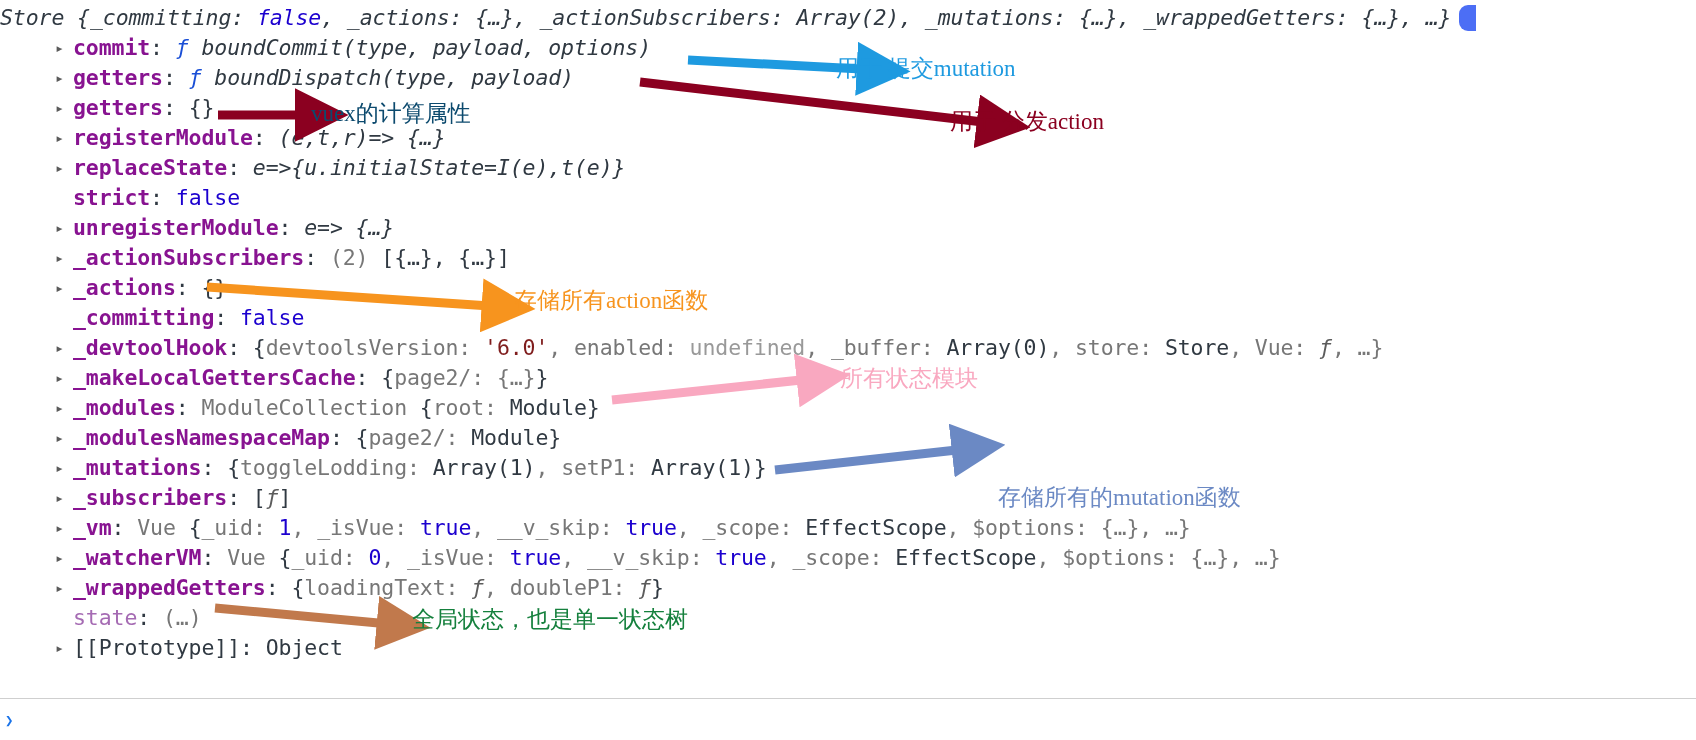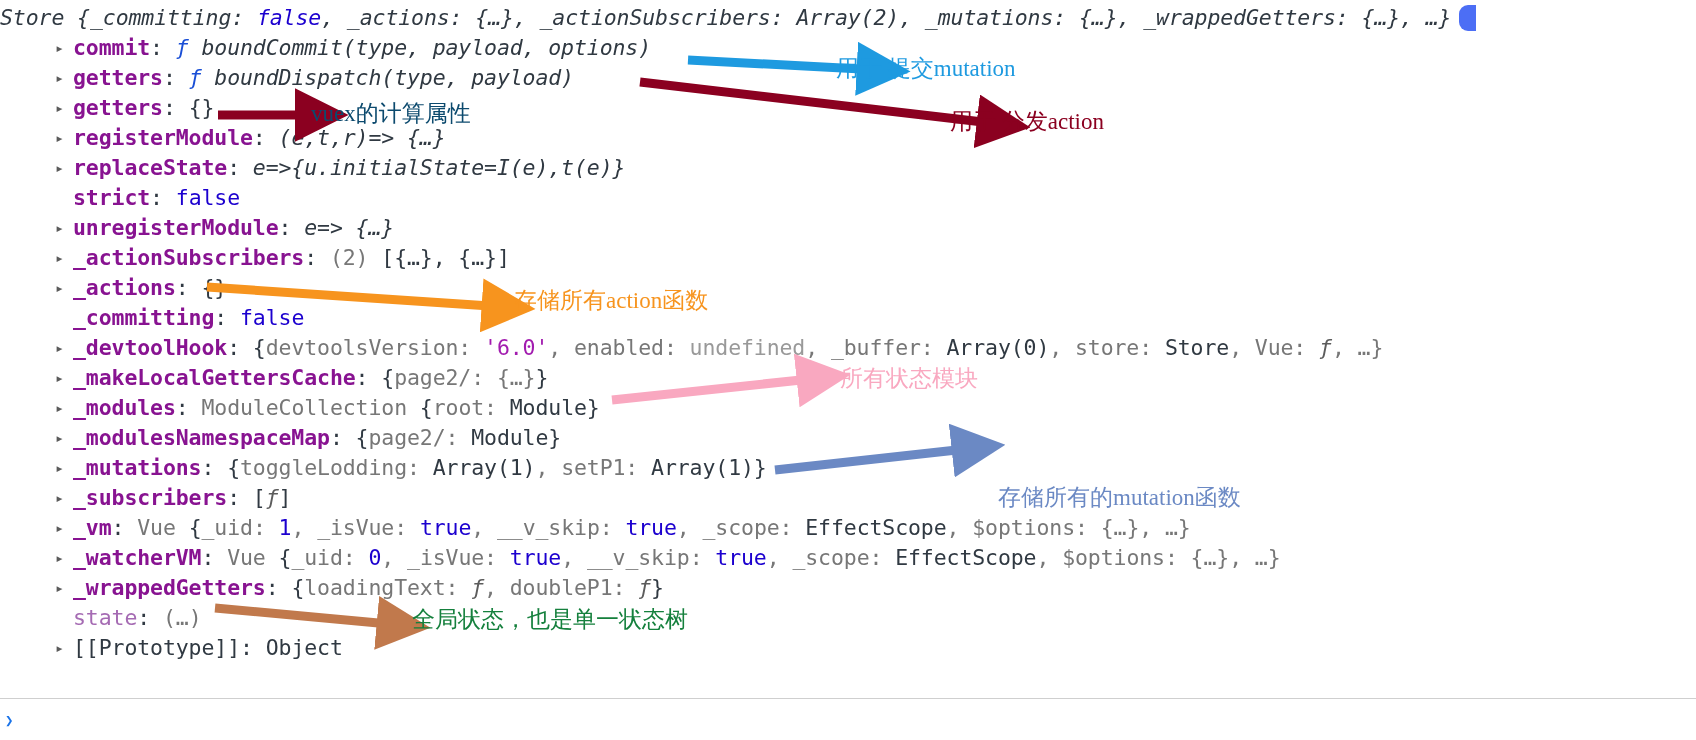--- a/index.html
+++ b/index.html
@@ -59,21 +59,21 @@
   .arrow.blank { color: transparent; }
 
   
   .k-prop      { color: #881391; font-weight: bold; }
   .k-prop-ro   { color: #a56bb3; font-weight: normal; text-align: right; }
   .k-obj       { color: #303942; font-style: italic; }
   .k-plain     { color: #303942; }
   .k-grey      { color: #777777; }
   .k-num       { color: #1c00cf; }
   .k-bool      { color: #1c00cf; }
-  .k-str       { color: #a21caf; }
+  .k-str       { color: #7f1d1d; }
   .k-undef     { color: #999999; }
   .k-fn        { color: #1a4fd6; font-style: italic; }
   .k-fn-name   { color: #303942; font-style: italic; }
   .k-fn-g      { color: #5c5c5c; font-style: italic; }
   .k-proto     { color: #303942; }
   .k-punc      { color: #303942; }
 
   
   .row.header {
     font-style: italic;

